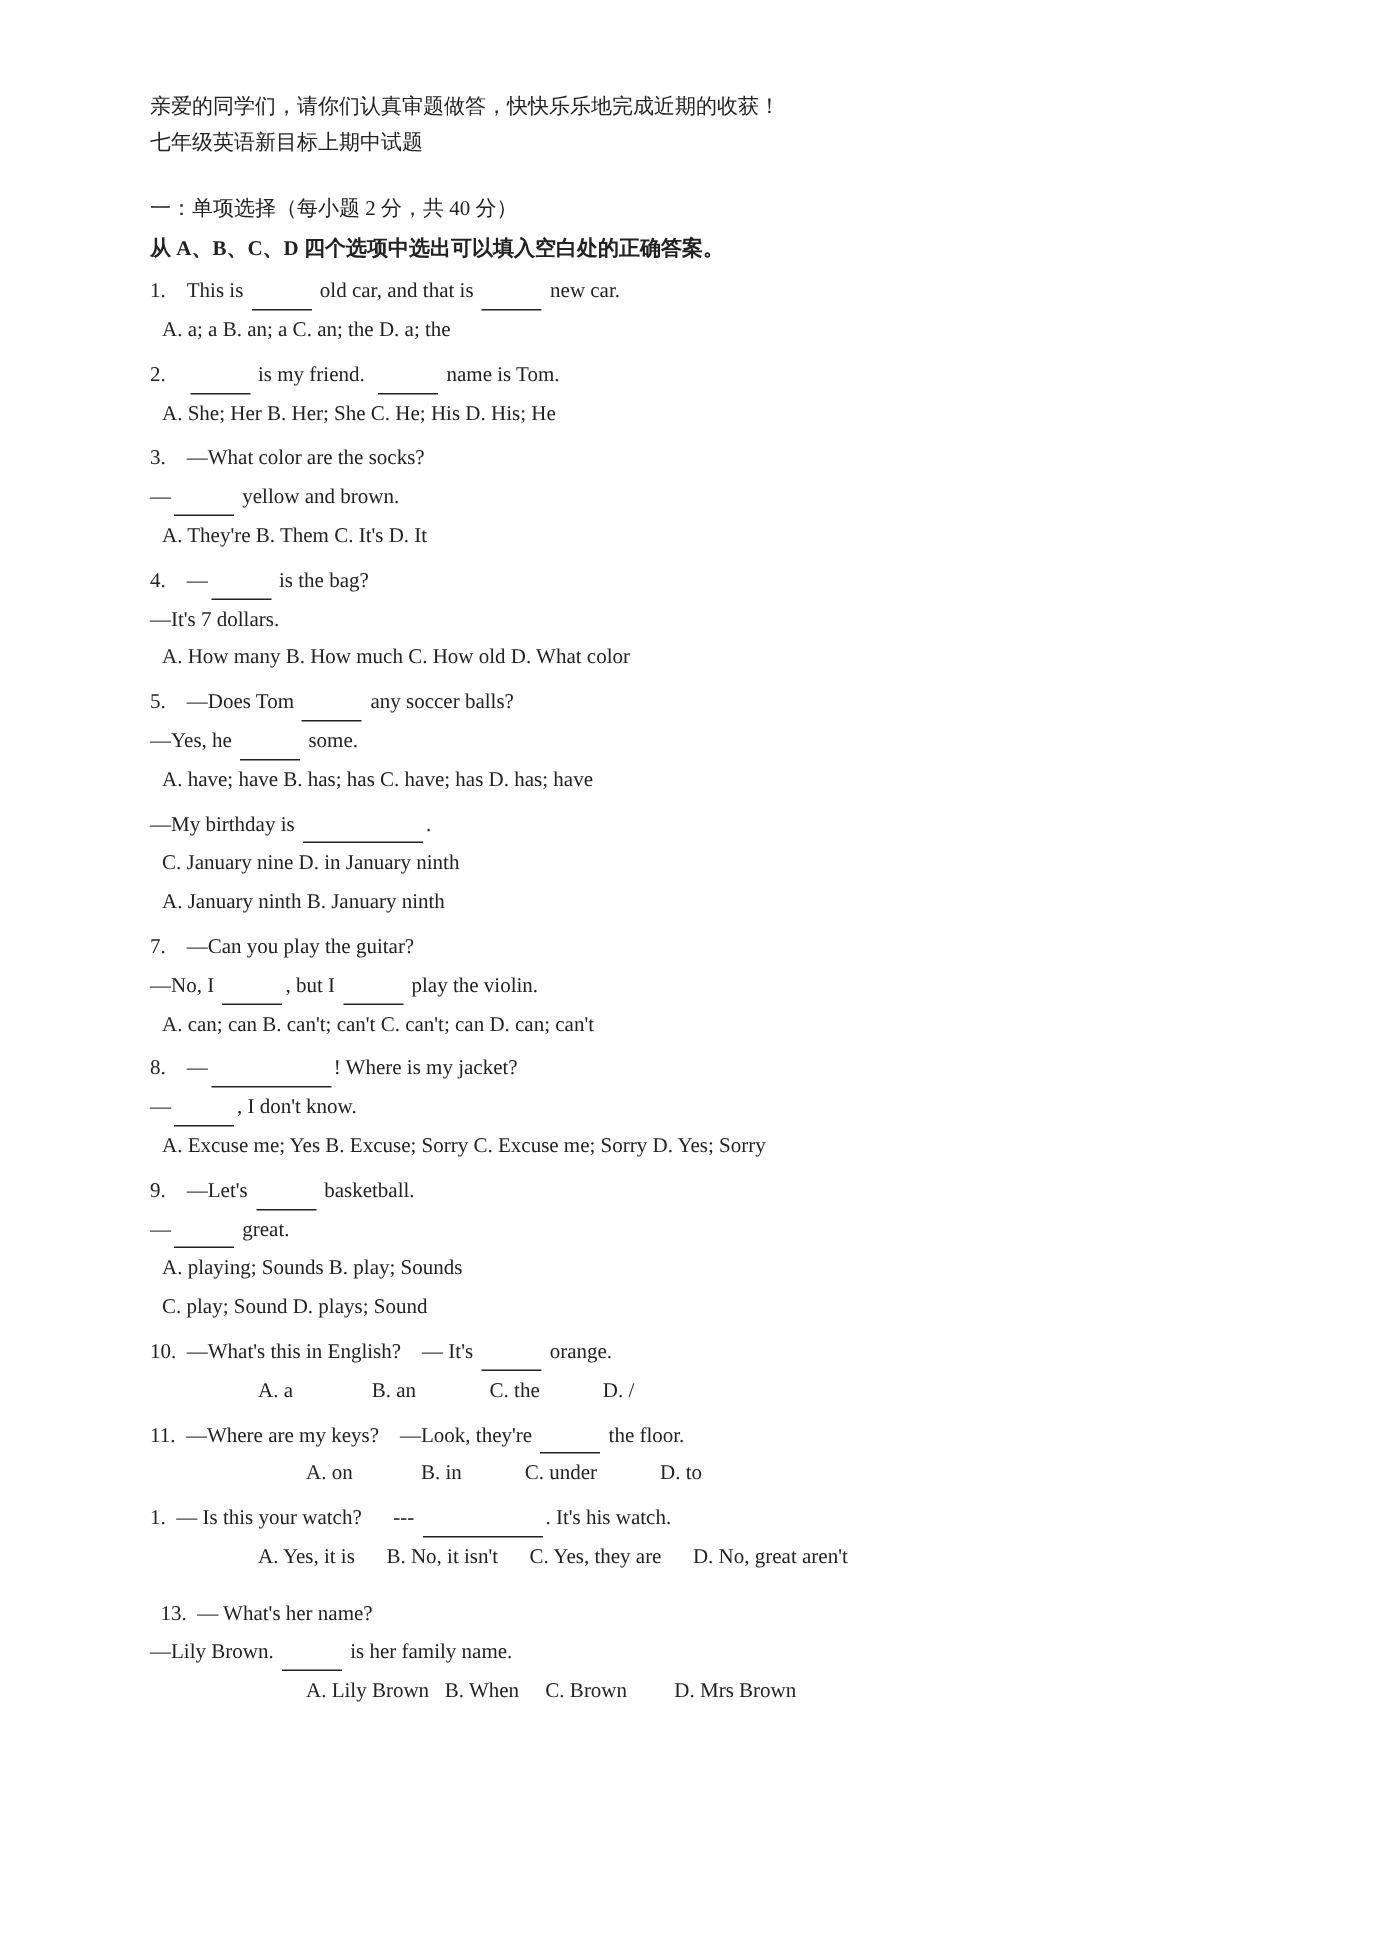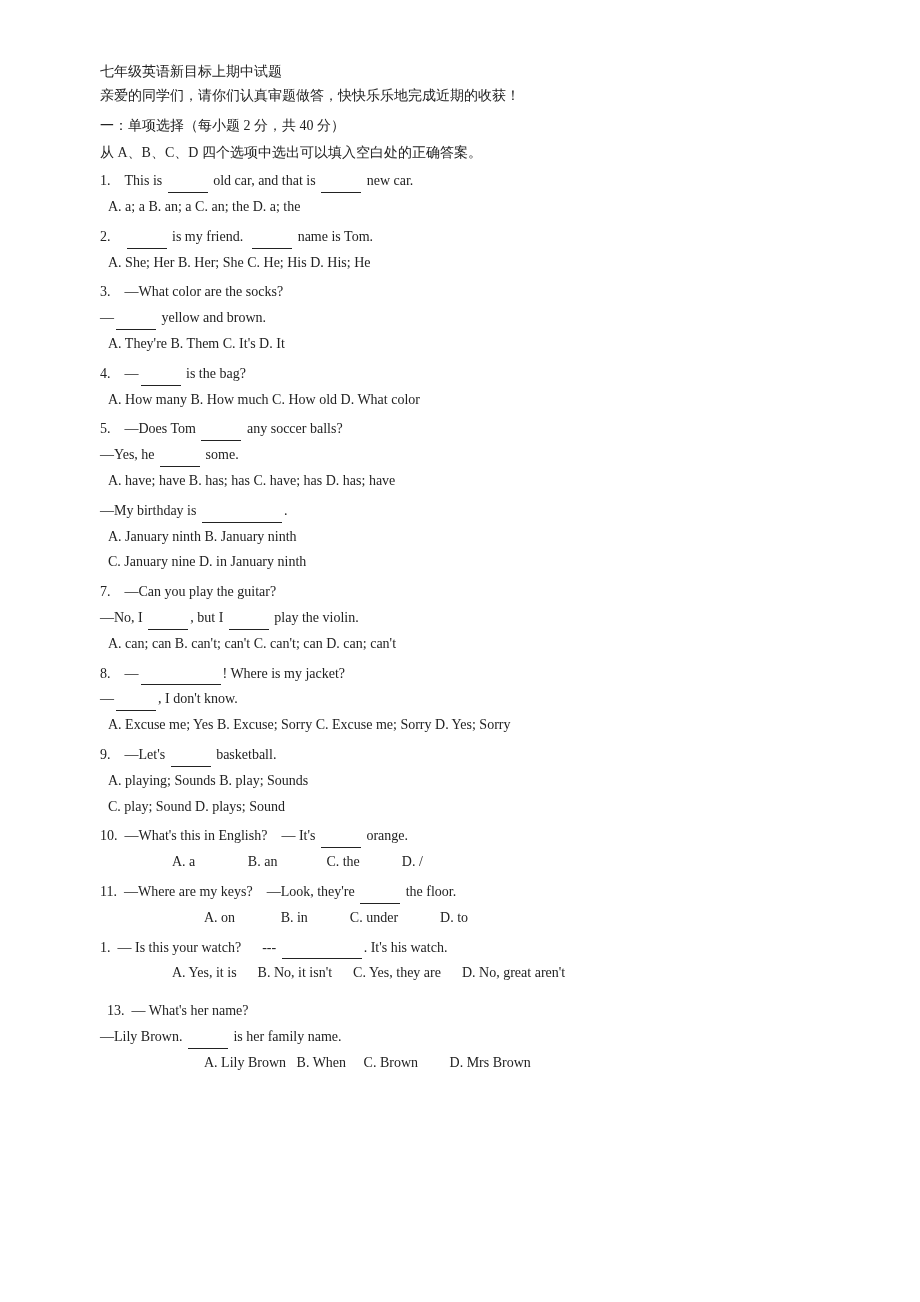--- a/index.html
+++ b/index.html
@@ -14,24 +14,25 @@
       font-size: 14px;
       line-height: 1.7;
       padding: 60px 80px 60px 100px;
       width: 920px;
       min-height: 1302px;
     }
     .title-section {
       margin-bottom: 4px;
     }
     .section-header {
-      margin: 6px 0 4px 0;
+      margin: 20px 0 4px 0;
     }
     .instruction {
       margin-bottom: 4px;
+      font-weight: bold;
     }
     .question-block {
       margin-bottom: 6px;
     }
     .question-line {
       margin-bottom: 2px;
     }
     .options-line {
       margin-bottom: 2px;
       padding-left: 8px;
@@ -56,22 +57,22 @@
       margin-left: 96px;
     }
     .answer-line {
       padding-left: 0;
     }
   </style>
 </head>
 <body>
 
 <div class="title-section">
+  <div>亲爱的同学们，请你们认真审题做答，快快乐乐地完成近期的收获！</div>
   <div>七年级英语新目标上期中试题</div>
-  <div>亲爱的同学们，请你们认真审题做答，快快乐乐地完成近期的收获！</div>
   <div class="section-header">一：单项选择（每小题 2 分，共 40 分）</div>
   <div class="instruction">从 A、B、C、D 四个选项中选出可以填入空白处的正确答案。</div>
 </div>
 
 <div class="question-block">
   <div class="question-line">
     <span>1.</span>
     &nbsp;&nbsp;&nbsp;This is <span class="blank blank-short"></span> old car, and that is <span class="blank blank-short"></span> new car.
   </div>
   <div class="options-line">A. a; a    B. an; a   C. an; the D. a; the</div>
@@ -94,40 +95,43 @@
     —<span class="blank blank-short"></span> yellow and brown.
   </div>
   <div class="options-line">A. They're    B. Them  C. It's    D. It</div>
 </div>
 
 <div class="question-block">
   <div class="question-line">
     <span>4.</span>
     &nbsp;&nbsp;&nbsp;—<span class="blank blank-short"></span> is the bag?
   </div>
+  <div class="question-line answer-line">
+    —It's 7 dollars.
+  </div>
   <div class="options-line">A. How many  B. How much  C. How old    D. What color</div>
 </div>
 
 <div class="question-block">
   <div class="question-line">
     <span>5.</span>
     &nbsp;&nbsp;&nbsp;—Does Tom <span class="blank blank-short"></span> any soccer balls?
   </div>
   <div class="question-line answer-line">
     —Yes, he <span class="blank blank-short"></span> some.
   </div>
   <div class="options-line">A. have; have  B. has; has    C. have; has    D. has; have</div>
 </div>
 
 <div class="question-block">
   <div class="question-line answer-line">
     —My birthday is <span class="blank blank-long"></span>.
   </div>
+  <div class="options-line">C. January   nine   D. in January ninth</div>
   <div class="options-line">A. January ninth    B. January ninth</div>
-  <div class="options-line">C. January   nine   D. in January ninth</div>
 </div>
 
 <div class="question-block">
   <div class="question-line">
     <span>7.</span>
     &nbsp;&nbsp;&nbsp;—Can you play the guitar?
   </div>
   <div class="question-line answer-line">
     —No, I <span class="blank blank-short"></span>, but I <span class="blank blank-short"></span> play the violin.
   </div>
@@ -142,20 +146,23 @@
   <div class="question-line answer-line">
     —<span class="blank blank-short"></span>, I don't know.
   </div>
   <div class="options-line">A. Excuse me; Yes B. Excuse; Sorry   C. Excuse me; Sorry    D. Yes; Sorry</div>
 </div>
 
 <div class="question-block">
   <div class="question-line">
     <span>9.</span>
     &nbsp;&nbsp;&nbsp;—Let's <span class="blank blank-short"></span> basketball.
+  </div>
+  <div class="question-line answer-line">
+    —<span class="blank blank-short"></span> great.
   </div>
   <div class="options-line">A. playing; Sounds  B. play; Sounds</div>
   <div class="options-line">C. play; Sound D. plays; Sound</div>
 </div>
 
 <div class="question-block">
   <div class="question-line">
     <span>10.</span>
     &nbsp;—What's this in English? &nbsp;&nbsp;&nbsp;— It's <span class="blank blank-short"></span> orange.
   </div>

